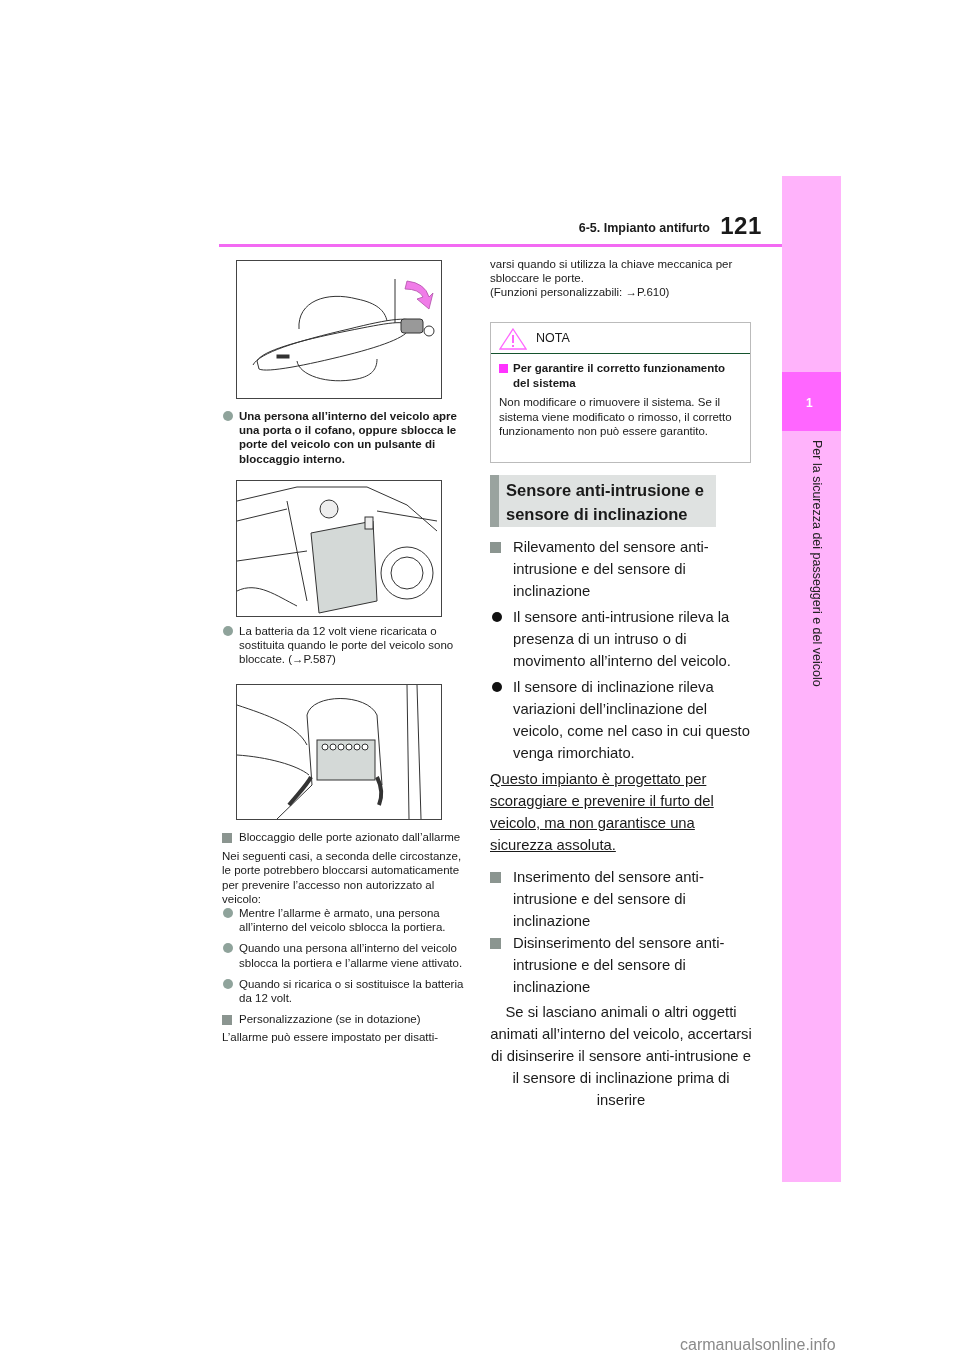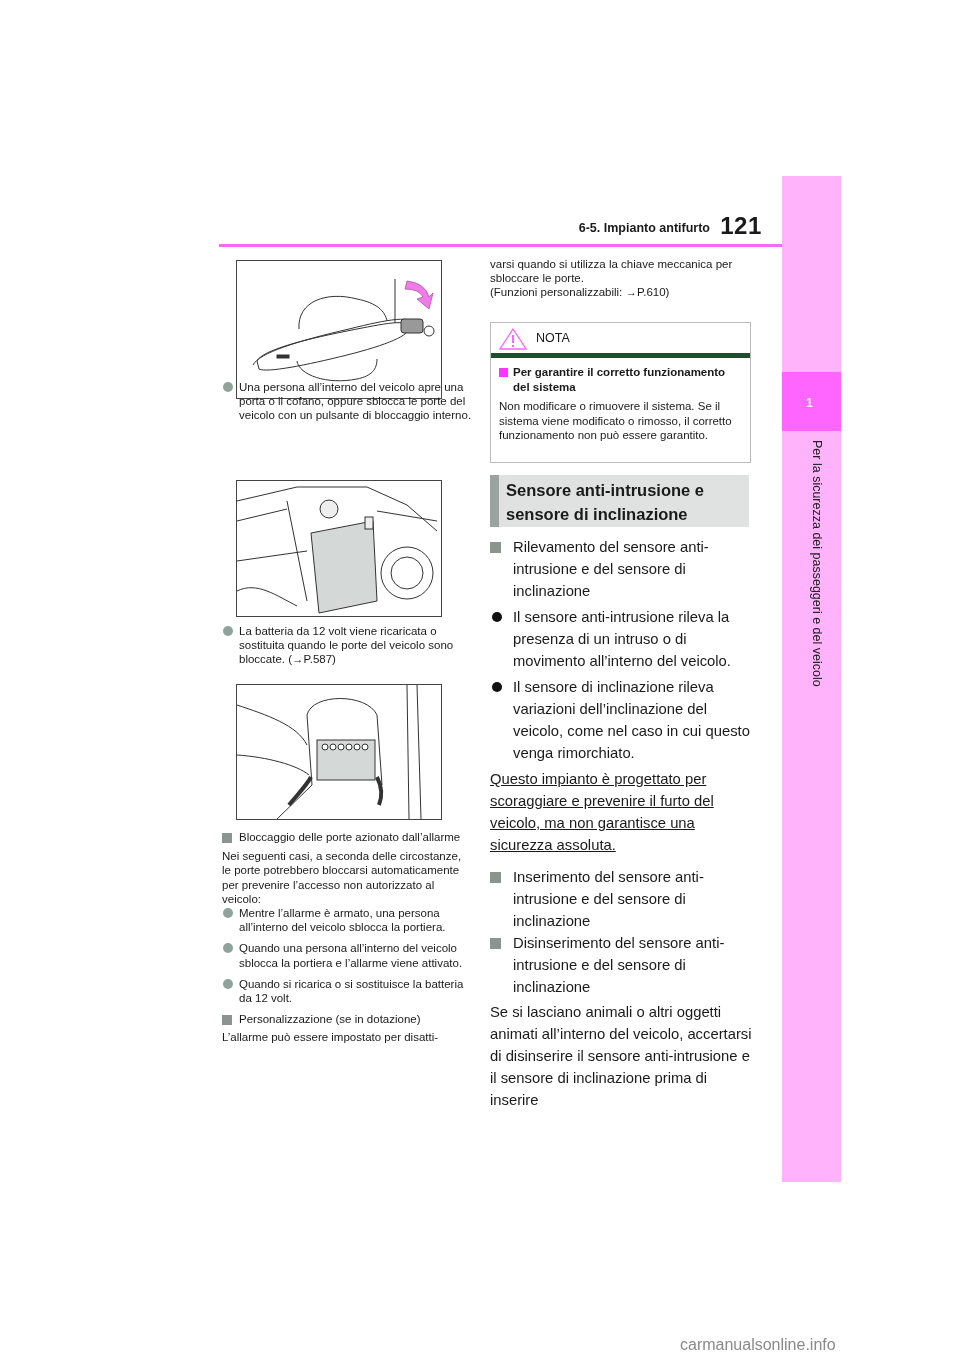--- a/index.html
+++ b/index.html
@@ -14,27 +14,27 @@
   .figure{position:absolute;border:1px solid #444;background:#fff;}
   .col{position:absolute;}
   .left-col{left:222px;width:250px;font-size:11.5px;line-height:14.2px;}
   .right-col{left:490px;width:262px;}
   .bullet-item{position:relative;padding-left:17px;margin:0 0 7px 0;}
   .bullet-item .dot{position:absolute;left:1px;top:2px;width:10px;height:10px;border-radius:50%;background:#8fa39b;}
   .sq-head{position:relative;padding-left:17px;font-weight:normal;}
   .sq-head .sq{position:absolute;left:0;top:3px;width:10px;height:10px;background:#8b9590;}
   p{margin:0;}
   .note-box{position:absolute;left:490px;top:322px;width:259px;height:139px;border:1px solid #bbb;font-size:11.5px;line-height:14.5px;}
-  .note-head{height:30px;border-bottom:5px solid #14532d;position:relative;}
+  .note-head{height:30px;border-bottom:1px solid #14532d;position:relative;}
   .note-head .tri{position:absolute;left:8px;top:5px;}
   .note-head .lbl{position:absolute;left:45px;top:8px;font-size:12.5px;}
   .note-body{padding:7px 8px;}
   .note-sub{position:relative;padding-left:14px;font-weight:bold;margin-bottom:5px;}
   .note-sub .sq{position:absolute;left:0;top:3px;width:9px;height:9px;background:#ff33ff;}
-  .section-bar{position:absolute;left:490px;top:475px;width:259px;height:52px;background:#dfe2e1;border-left:9px solid #9aa39f;box-sizing:border-box;padding:3px 0 0 7px;font-size:16.5px;font-weight:bold;line-height:24px;}
+  .section-bar{position:absolute;left:490px;top:475px;width:226px;height:52px;background:#dfe2e1;border-left:9px solid #9aa39f;box-sizing:border-box;padding:3px 0 0 7px;font-size:16.5px;font-weight:bold;line-height:24px;}
   .big{font-size:14.8px;line-height:22px;}
   .big .sq-head .sq{top:6px;width:11px;height:11px;}
   .big .sq-head{padding-left:23px;}
   .big .bullet-item{padding-left:23px;margin-bottom:4px;}
   .big .bullet-item .dot{left:2px;top:6px;width:10px;height:10px;background:#111;}
   .watermark{position:absolute;left:680px;top:1336px;font-size:16px;color:#8a8a8a;}
 </style>
 </head>
 <body>
 
@@ -57,21 +57,21 @@
       <path d="M60 100 C62 114 90 124 120 118 C135 115 140 108 140 98"></path>
       <path d="M158 18 L158 62"></path>
       <rect x="164" y="58" width="22" height="14" rx="3" fill="#999"></rect>
       <circle cx="192" cy="70" r="5"></circle>
       <rect x="40" y="94" width="12" height="3" fill="#333"></rect>
     </g>
     <path d="M170 20 Q188 22 192 36 L196 32 L192 48 L180 38 L186 36 Q182 28 168 28 Z" fill="#f07ce8" stroke="#b050a8" stroke-width="0.8"></path>
   </svg>
 </div>
 
-<div class="col left-col" style="top:380px;">
+<div class="col left-col" style="top:409px;font-weight:bold;">
   <div class="bullet-item">
     <span class="dot"></span>
     <p>Una persona all’interno del veicolo apre una porta o il cofano, oppure sblocca le porte del veicolo con un pulsante di bloccaggio interno.</p>
   </div>
 </div>
 
 <div class="figure" style="left:236px;top:480px;width:204px;height:135px;">
   <svg width="204" height="135" viewBox="0 0 204 135">
     <g fill="none" stroke="#333" stroke-width="1">
       <path d="M0 20 L60 6 L130 6 L170 24 L200 50"></path>
@@ -186,16 +186,16 @@
   </div>
   <p style="margin-bottom:10px;text-decoration:underline;">Questo impianto è progettato per scoraggiare e prevenire il furto del veicolo, ma non garantisce una sicurezza assoluta.</p>
   <div class="sq-head">
     <span class="sq"></span>
     <span>Inserimento del sensore anti-intrusione e del sensore di inclinazione</span>
   </div>
   <div class="sq-head">
     <span class="sq"></span>
     <span>Disinserimento del sensore anti-intrusione e del sensore di inclinazione</span>
   </div>
-  <p style="margin-top:3px;">Se si lasciano animali o altri oggetti animati all’interno del veicolo, accertarsi di disinserire il sensore anti-intrusione e il sensore di inclinazione prima di inserire</p>
+  <p style="margin-top:3px;text-align:center;">Se si lasciano animali o altri oggetti animati all’interno del veicolo, accertarsi di disinserire il sensore anti-intrusione e il sensore di inclinazione prima di inserire</p>
 </div>
 
 <div class="watermark">carmanualsonline.info</div>
 
 </body></html>

